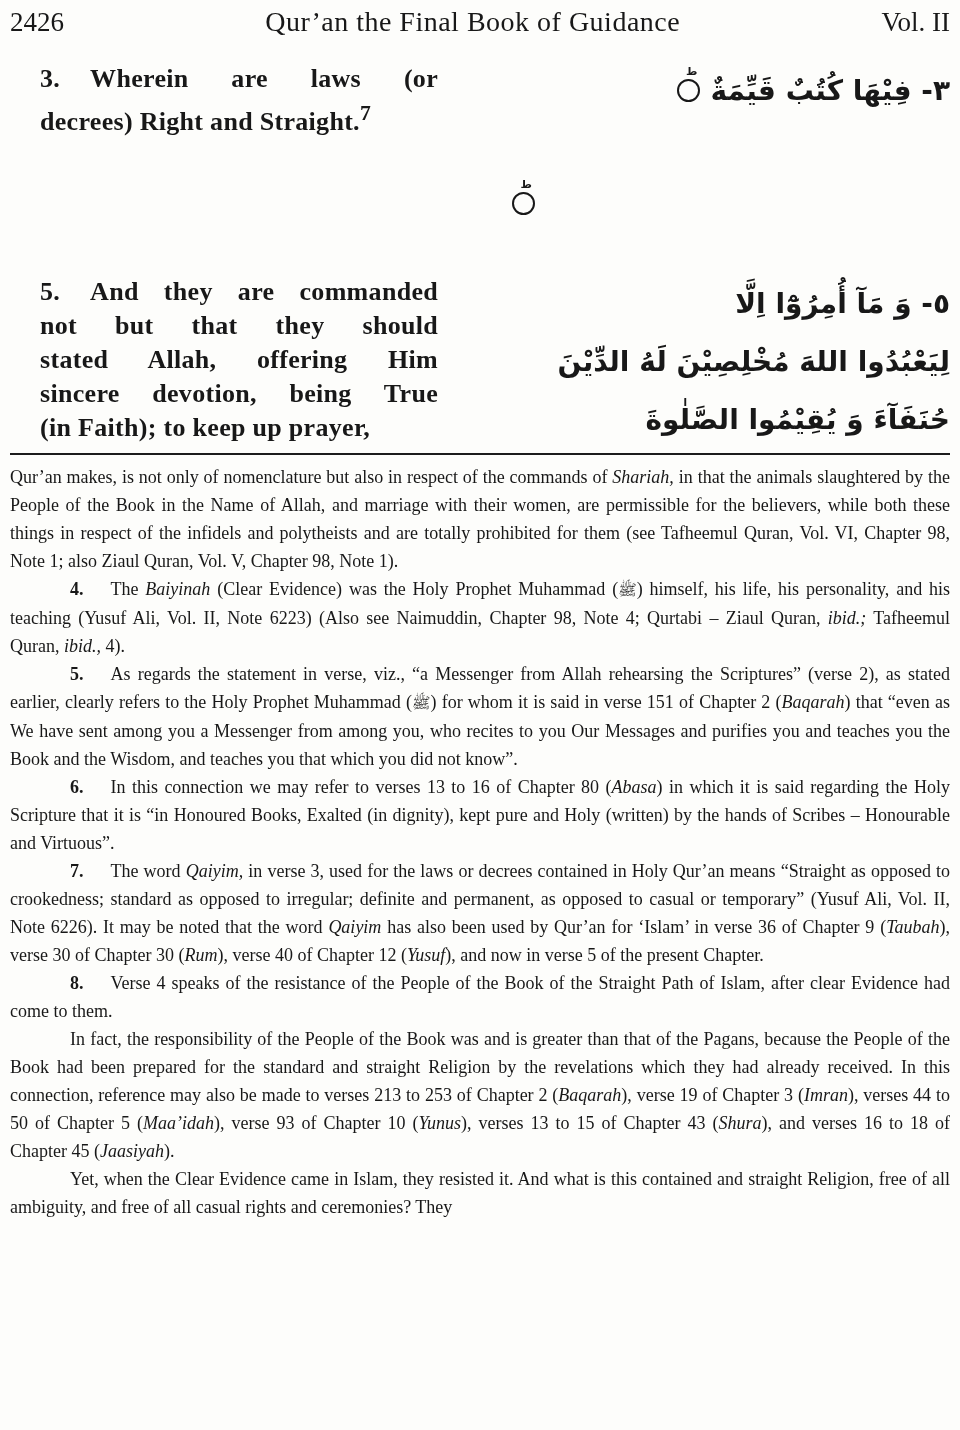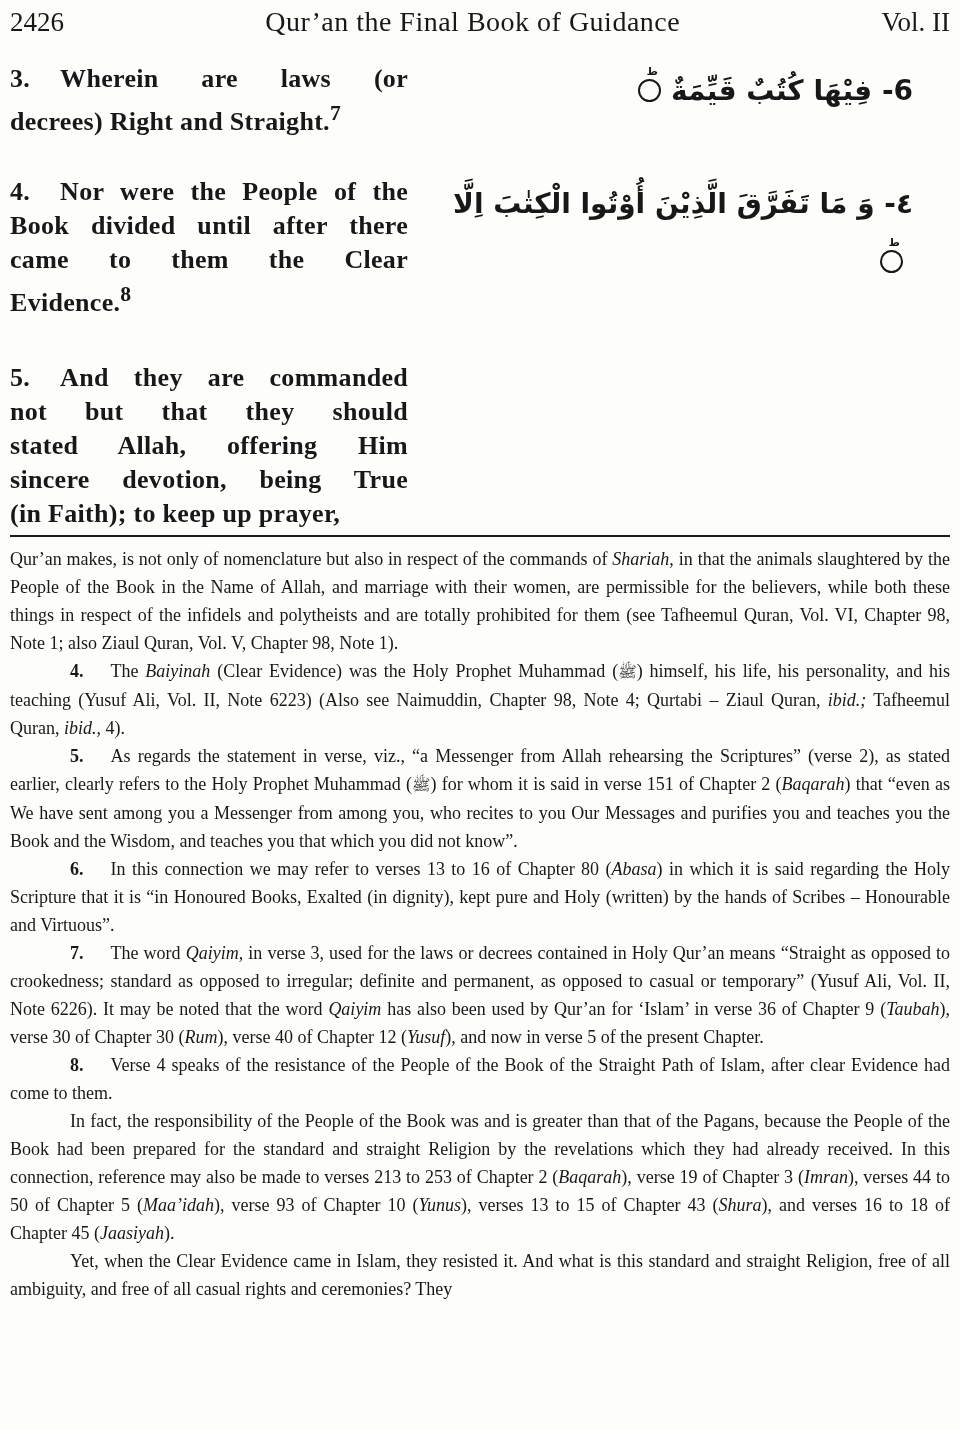--- a/index.html
+++ b/index.html
@@ -11,21 +11,21 @@
   .page{padding:6px 10px 0 10px;}
 
   
   .header{display:flex;justify-content:space-between;align-items:baseline;line-height:32px;}
   .page-number{font-size:27px;}
   .book-title{font-size:28px;letter-spacing:.5px;}
   .volume{font-size:27px;}
 
   
   .verses{margin-top:24px;}
-  .verse-row{display:flex;align-items:flex-start;}
+  .verse-row{display:flex;justify-content:space-between;align-items:flex-start;margin-left:30px;}
   .verse-row.r1{margin-bottom:36px;}
   .verse-row.r2{margin-bottom:42px;}
   .v-en{width:398px;font-weight:bold;font-size:26px;line-height:34px;letter-spacing:.3px;}
   .vline{text-align:justify;text-align-last:justify;}
   .vline.last{text-align-last:left;}
   .num{margin-right:30px;}
   .v-ar{width:505px;direction:rtl;text-align:right;
         font-family:"DejaVu Sans",sans-serif;font-weight:bold;
         font-size:28px;line-height:58px;}
   .ar-line{white-space:nowrap;}
@@ -53,55 +53,53 @@
   </div>
 
   <div class="verses">
 
     <div class="verse-row r1">
       <div class="v-en">
         <div class="vline"><span class="num" style="font-weight: bold;">3.</span><span>Wherein are laws (or</span></div>
         <div class="vline last"><span>decrees) Right and Straight.</span><sup>7</sup></div>
       </div>
       <div class="v-ar">
-        <div class="ar-line"><span>6- فِيْهَا كُتُبٌ قَيِّمَةٌ</span><span class="ayah-end"><span class="waqf">ط</span></span></div>
+        <div class="ar-line"><span>٣- فِيْهَا كُتُبٌ قَيِّمَةٌ</span><span class="ayah-end"><span class="waqf">ط</span></span></div>
       </div>
     </div>
 
     <div class="verse-row r2">
-      <div class="v-en">
-        <div class="vline"><span class="num" style="font-weight: bold;">4.</span><span>Nor were the People of the</span></div>
-        <div class="vline"><span>Book divided until after there</span></div>
-        <div class="vline"><span>came to them the Clear</span></div>
-        <div class="vline last"><span>Evidence.</span><sup>8</sup></div>
-      </div>
       <div class="v-ar">
-        <div class="ar-line"><span>٤- وَ مَا تَفَرَّقَ الَّذِيْنَ أُوْتُوا الْكِتٰبَ اِلَّا</span></div>
         <div class="ar-line"><span class="ayah-end"><span class="waqf">ط</span></span></div>
       </div>
     </div>
 
     <div class="verse-row">
       <div class="v-en">
         <div class="vline"><span class="num" style="font-weight: bold;">5.</span><span>And they are commanded</span></div>
         <div class="vline"><span>not but that they should</span></div>
         <div class="vline"><span>stated Allah, offering Him</span></div>
         <div class="vline"><span>sincere devotion, being True</span></div>
         <div class="vline last"><span>(in Faith); to keep up prayer,</span></div>
+      </div>
+      <div class="v-ar">
+        <div class="ar-line"><span>٥- وَ مَآ أُمِرُوْٓا اِلَّا</span></div>
+        <div class="ar-line"><span>لِيَعْبُدُوا اللهَ مُخْلِصِيْنَ لَهُ الدِّيْنَ</span></div>
+        <div class="ar-line"><span>حُنَفَآءَ وَ يُقِيْمُوا الصَّلٰوةَ</span></div>
       </div>
     </div>
 
   </div>
 
   <hr class="rule">
 
   <div class="footnotes">
     <p class="fn-para"><span>Qur’an makes, is not only of nomenclature but also in respect of the commands of </span><span style="font-style: italic;">Shariah,</span><span> in that the animals slaughtered by the People of the Book in the Name of Allah, and marriage with their women, are permissible for the believers, while both these things in respect of the infidels and polytheists and are totally prohibited for them (see Tafheemul Quran, Vol. VI, Chapter 98, Note 1; also Ziaul Quran, Vol. V, Chapter 98, Note 1).</span></p>
     <p class="fn-para indent"><span class="num" style="font-weight: bold;">4.</span><span>The </span><span style="font-style: italic;">Baiyinah</span><span> (Clear Evidence) was the Holy Prophet Muhammad (</span><span class="ar-inline">ﷺ</span><span>) himself, his life, his personality, and his teaching (Yusuf Ali, Vol. II, Note 6223) (Also see Naimuddin, Chapter 98, Note 4; Qurtabi – Ziaul Quran, </span><span style="font-style: italic;">ibid.;</span><span> Tafheemul Quran, </span><span style="font-style: italic;">ibid.,</span><span> 4).</span></p>
     <p class="fn-para indent"><span class="num" style="font-weight: bold;">5.</span><span>As regards the statement in verse, viz., “a Messenger from Allah rehearsing the Scriptures” (verse 2), as stated earlier, clearly refers to the Holy Prophet Muhammad (</span><span class="ar-inline">ﷺ</span><span>) for whom it is said in verse 151 of Chapter 2 (</span><span style="font-style: italic;">Baqarah</span><span>) that “even as We have sent among you a Messenger from among you, who recites to you Our Messages and purifies you and teaches you the Book and the Wisdom, and teaches you that which you did not know”.</span></p>
     <p class="fn-para indent"><span class="num" style="font-weight: bold;">6.</span><span>In this connection we may refer to verses 13 to 16 of Chapter 80 (</span><span style="font-style: italic;">Abasa</span><span>) in which it is said regarding the Holy Scripture that it is “in Honoured Books, Exalted (in dignity), kept pure and Holy (written) by the hands of Scribes – Honourable and Virtuous”.</span></p>
     <p class="fn-para indent"><span class="num" style="font-weight: bold;">7.</span><span>The word </span><span style="font-style: italic;">Qaiyim,</span><span> in verse 3, used for the laws or decrees contained in Holy Qur’an means “Straight as opposed to crookedness; standard as opposed to irregular; definite and permanent, as opposed to casual or temporary” (Yusuf Ali, Vol. II, Note 6226). It may be noted that the word </span><span style="font-style: italic;">Qaiyim</span><span> has also been used by Qur’an for ‘Islam’ in verse 36 of Chapter 9 (</span><span style="font-style: italic;">Taubah</span><span>), verse 30 of Chapter 30 (</span><span style="font-style: italic;">Rum</span><span>), verse 40 of Chapter 12 (</span><span style="font-style: italic;">Yusuf</span><span>), and now in verse 5 of the present Chapter.</span></p>
     <p class="fn-para indent"><span class="num" style="font-weight: bold;">8.</span><span>Verse 4 speaks of the resistance of the People of the Book of the Straight Path of Islam, after clear Evidence had come to them.</span></p>
     <p class="fn-para indent"><span>In fact, the responsibility of the People of the Book was and is greater than that of the Pagans, because the People of the Book had been prepared for the standard and straight Religion by the revelations which they had already received. In this connection, reference may also be made to verses 213 to 253 of Chapter 2 (</span><span style="font-style: italic;">Baqarah</span><span>), verse 19 of Chapter 3 (</span><span style="font-style: italic;">Imran</span><span>), verses 44 to 50 of Chapter 5 (</span><span style="font-style: italic;">Maa’idah</span><span>), verse 93 of Chapter 10 (</span><span style="font-style: italic;">Yunus</span><span>), verses 13 to 15 of Chapter 43 (</span><span style="font-style: italic;">Shura</span><span>), and verses 16 to 18 of Chapter 45 (</span><span style="font-style: italic;">Jaasiyah</span><span>).</span></p>
-    <p class="fn-para indent"><span>Yet, when the Clear Evidence came in Islam, they resisted it. And what is this standard and straight Religion, free of all ambiguity, and free of all casual rights and ceremonies? They</span></p>
+    <p class="fn-para indent"><span>Yet, when the Clear Evidence came in Islam, they resisted it. And what is this contained and straight Religion, free of all ambiguity, and free of all casual rights and ceremonies? They</span></p>
   </div>
 
 </div>
 
 </body></html>

